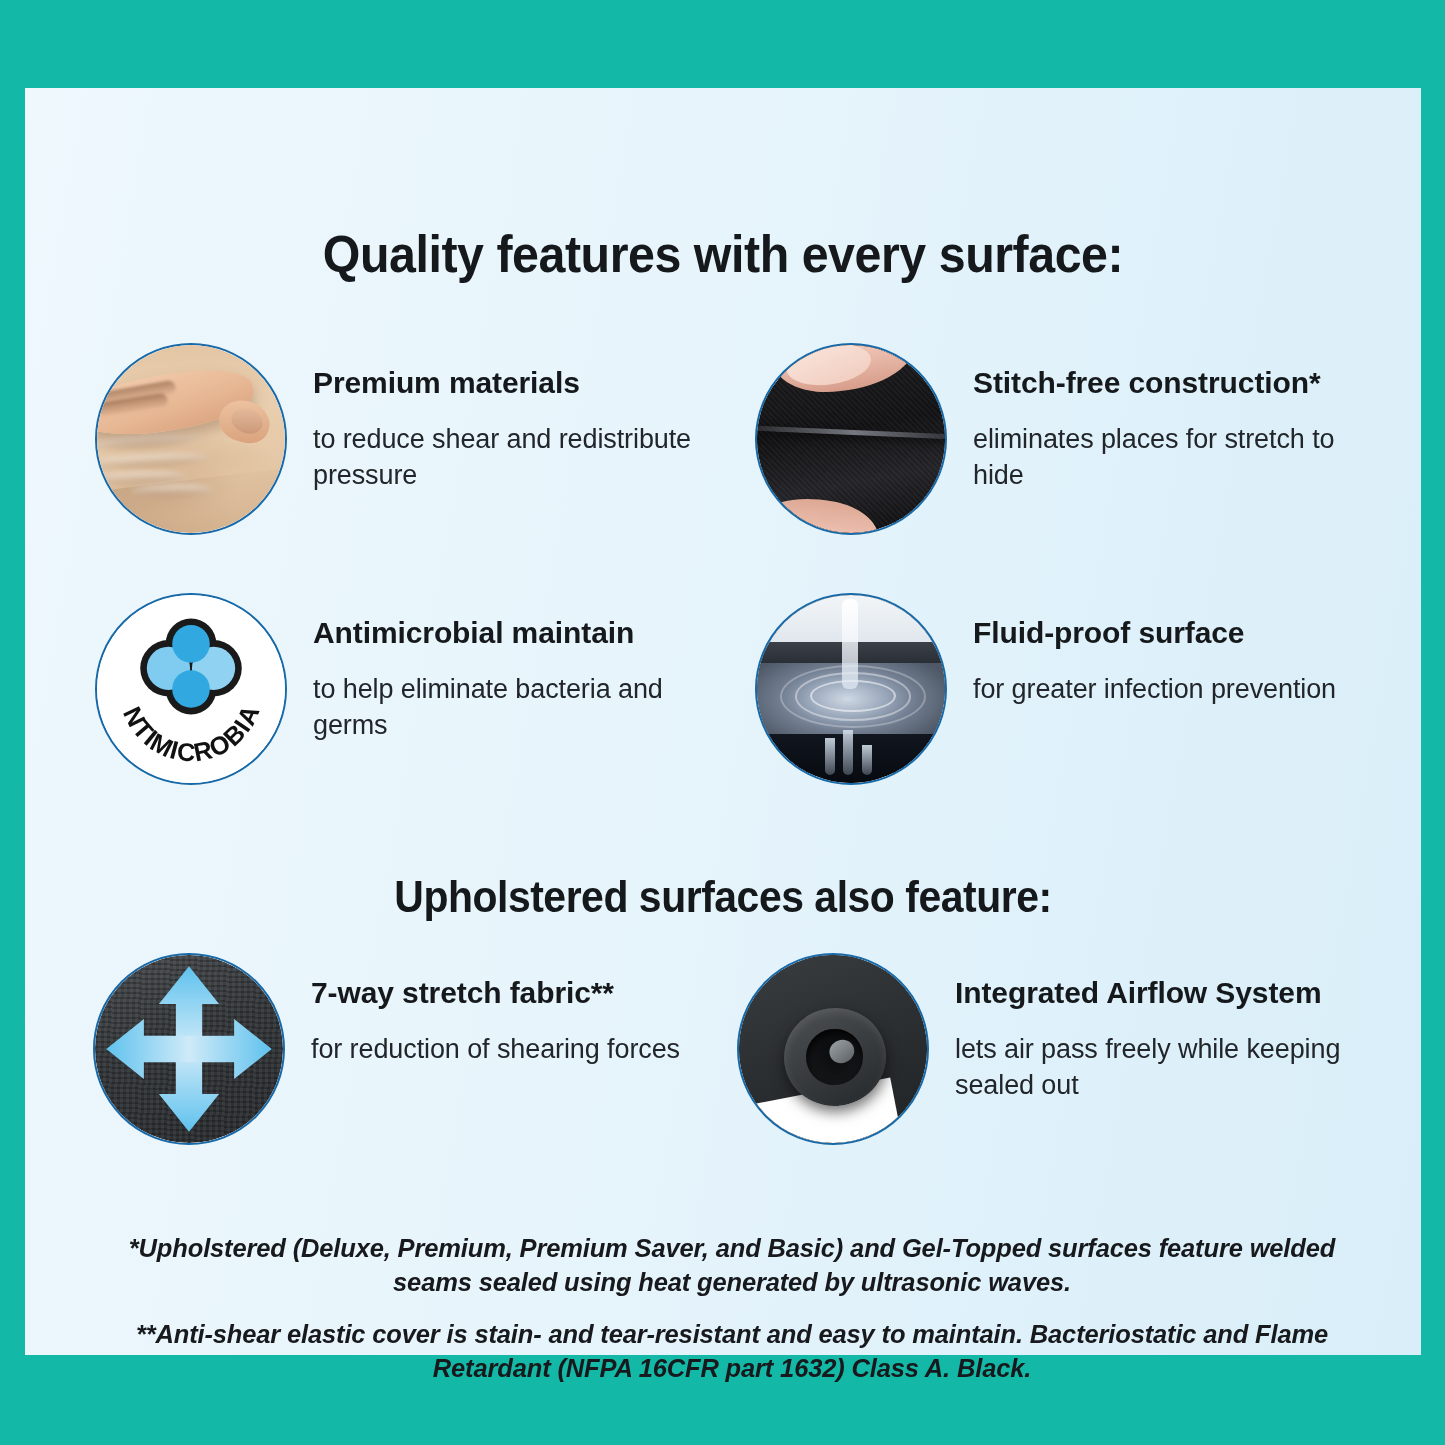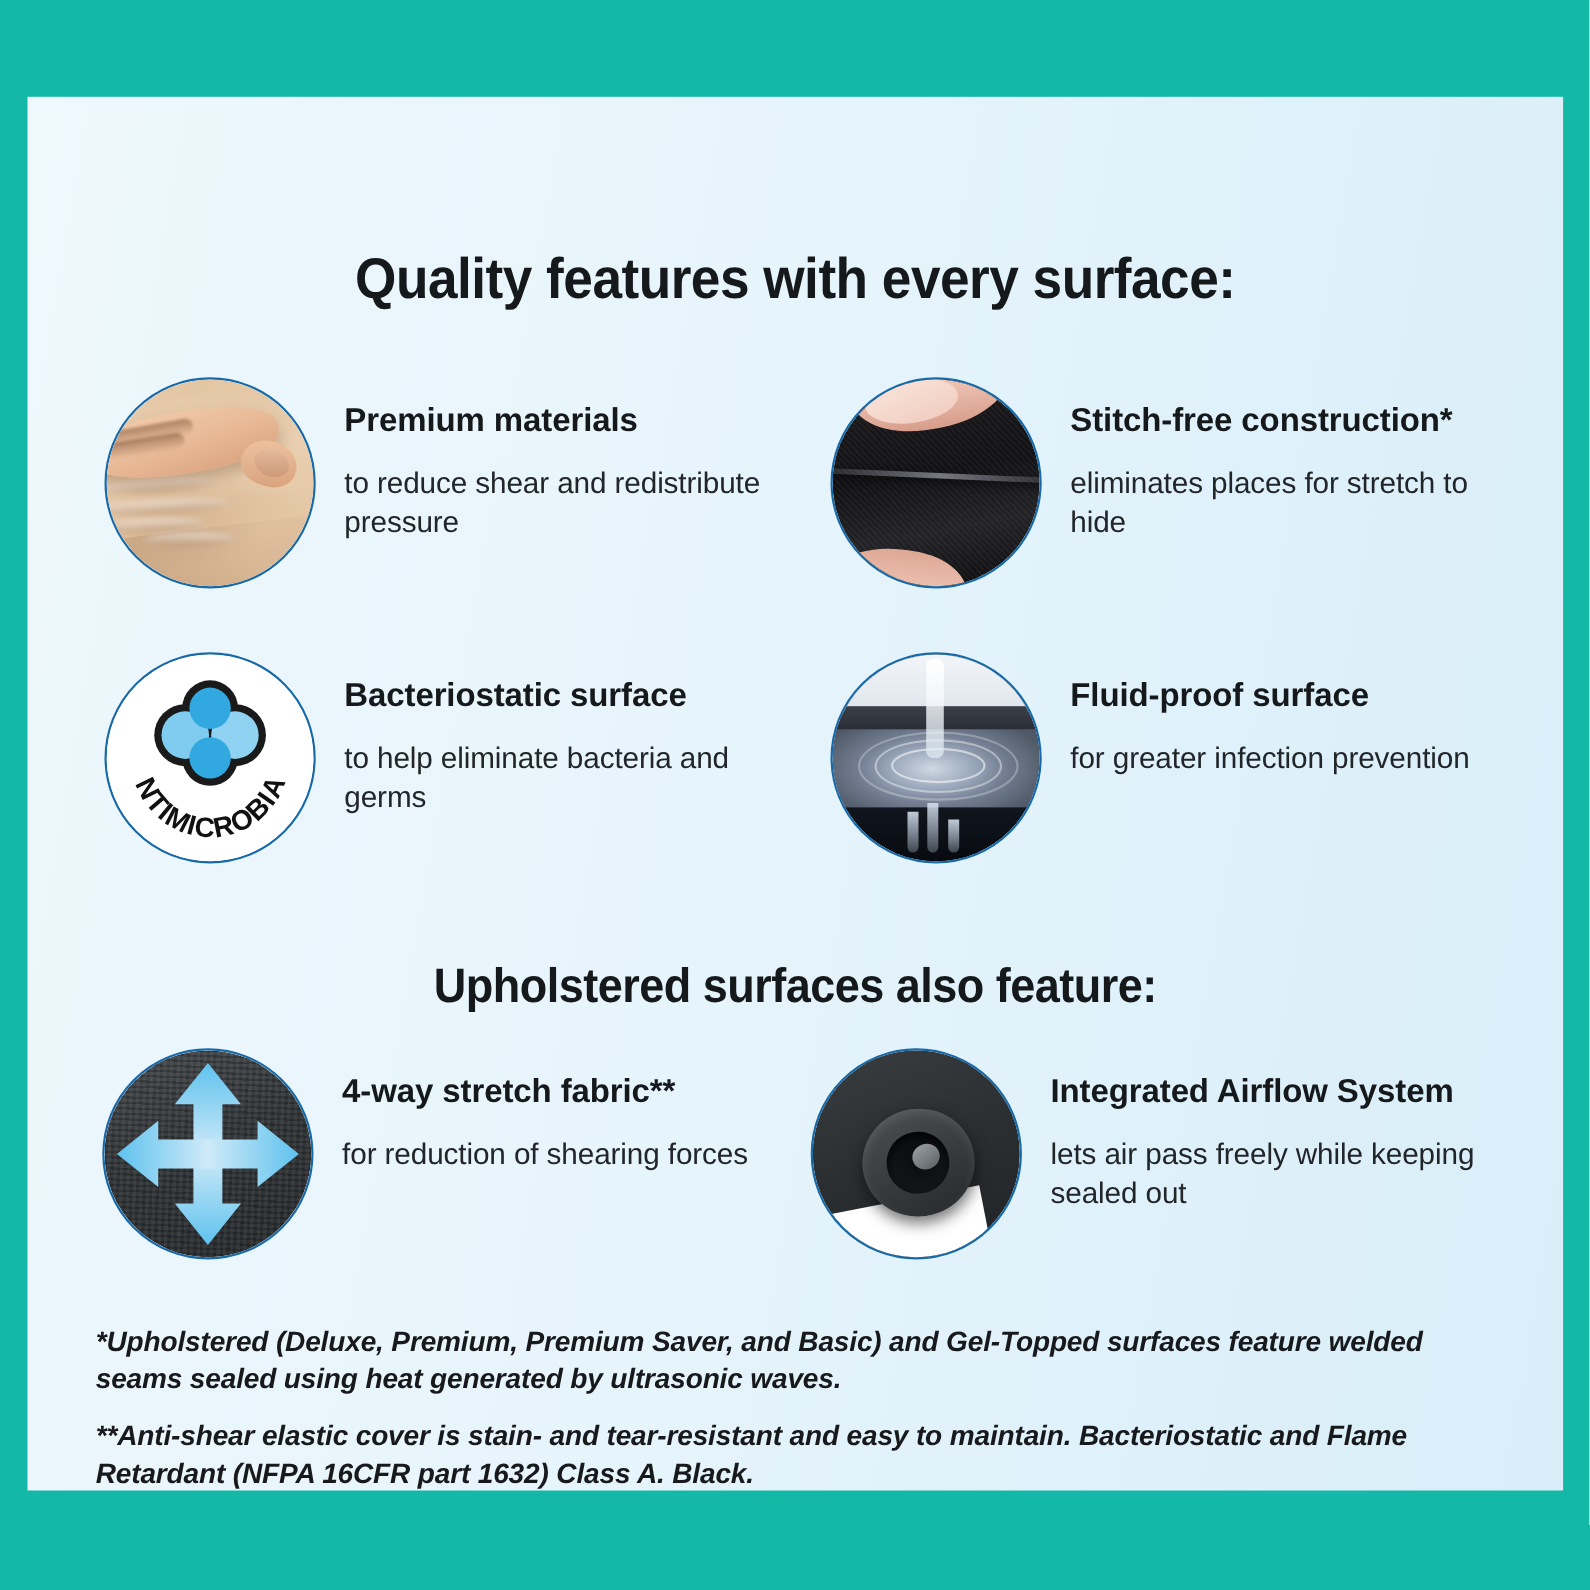--- a/index.html
+++ b/index.html
@@ -304,22 +304,23 @@
     width: 44%; height: 40%;
     border-radius: 50%;
     background: linear-gradient(160deg, #9aa0a4, #5d6265);
     transform: rotate(-12deg);
   }
 
   
   .footnotes {
     position: absolute;
     left: 62px;
-    top: 1115px;
+    top: 1143px;
     width: 1290px;
+    text-align: center;
   }
   .footnote {
     font-family: "Liberation Sans Narrow", "Liberation Sans", sans-serif;
     font-weight: bold;
     font-style: italic;
     font-size: 25.5px;
     line-height: 1.34;
     color: #17191c;
     letter-spacing: -0.15px;
   }
@@ -389,21 +390,21 @@
             <circle cx="100" cy="52" r="20" fill="#31A8E0"></circle>
             <circle cx="100" cy="100" r="20" fill="#31A8E0"></circle>
 
             <text font-family="'Liberation Sans Narrow','Liberation Sans',sans-serif" font-size="27" font-weight="bold" fill="#111111" letter-spacing="1.2">
               <textPath href="#ambArc" startOffset="50%" text-anchor="middle">ANTIMICROBIAL</textPath>
             </text>
           </svg>
         </div>
       </div>
       <div class="text-block">
-        <div class="feat-title">Bacteriostatic surface</div>
+        <div class="feat-title">Antimicrobial maintain</div>
         <div class="feat-desc">to help eliminate bacteria and germs</div>
       </div>
     </div>
 
     <div class="feature" id="feature-fluid">
       <div class="badge">
         <div class="art art-fluid">
           <div class="sky"></div>
           <div class="band"></div>
           <div class="pool"></div>
@@ -440,21 +441,21 @@
                 <stop offset="50%" stop-color="#CFEAF8"></stop>
                 <stop offset="100%" stop-color="#5FC2EE"></stop>
               </linearGradient>
             </defs>
             <path d="M100 12 L132 52 L114 52 L114 148 L132 148 L100 188 L68 148 L86 148 L86 52 L68 52 Z" fill="url(#agV)"></path>
             <path d="M12 100 L52 68 L52 86 L148 86 L148 68 L188 100 L148 132 L148 114 L52 114 L52 132 Z" fill="url(#agH)"></path>
           </svg>
         </div>
       </div>
       <div class="text-block">
-        <div class="feat-title">4-way stretch fabric**</div>
+        <div class="feat-title">7-way stretch fabric**</div>
         <div class="feat-desc">for reduction of shearing forces</div>
       </div>
     </div>
 
     <div class="feature" id="feature-airflow">
       <div class="badge">
         <div class="art art-air">
           <div class="sheet"></div>
           <div class="whitewedge"></div>
           <div class="outer-ring">

